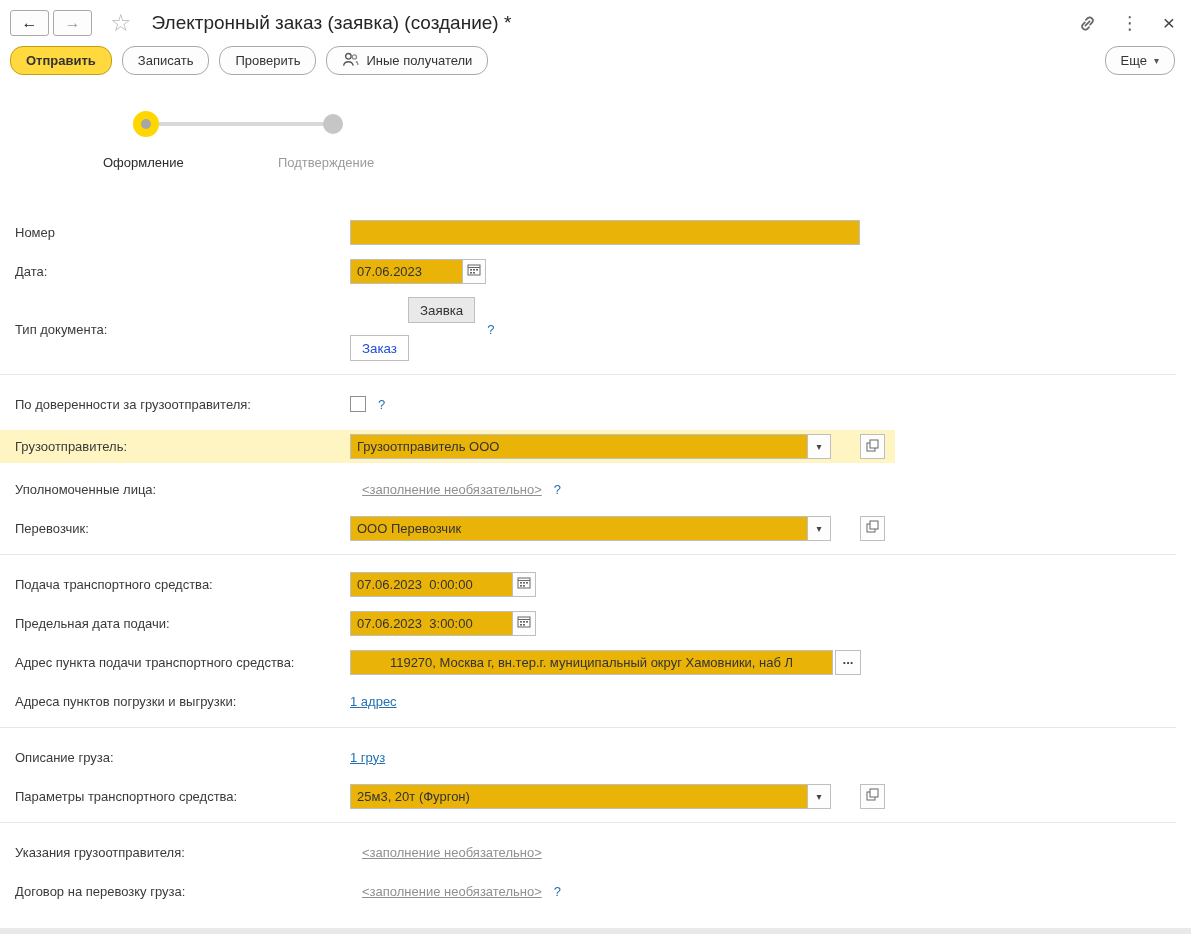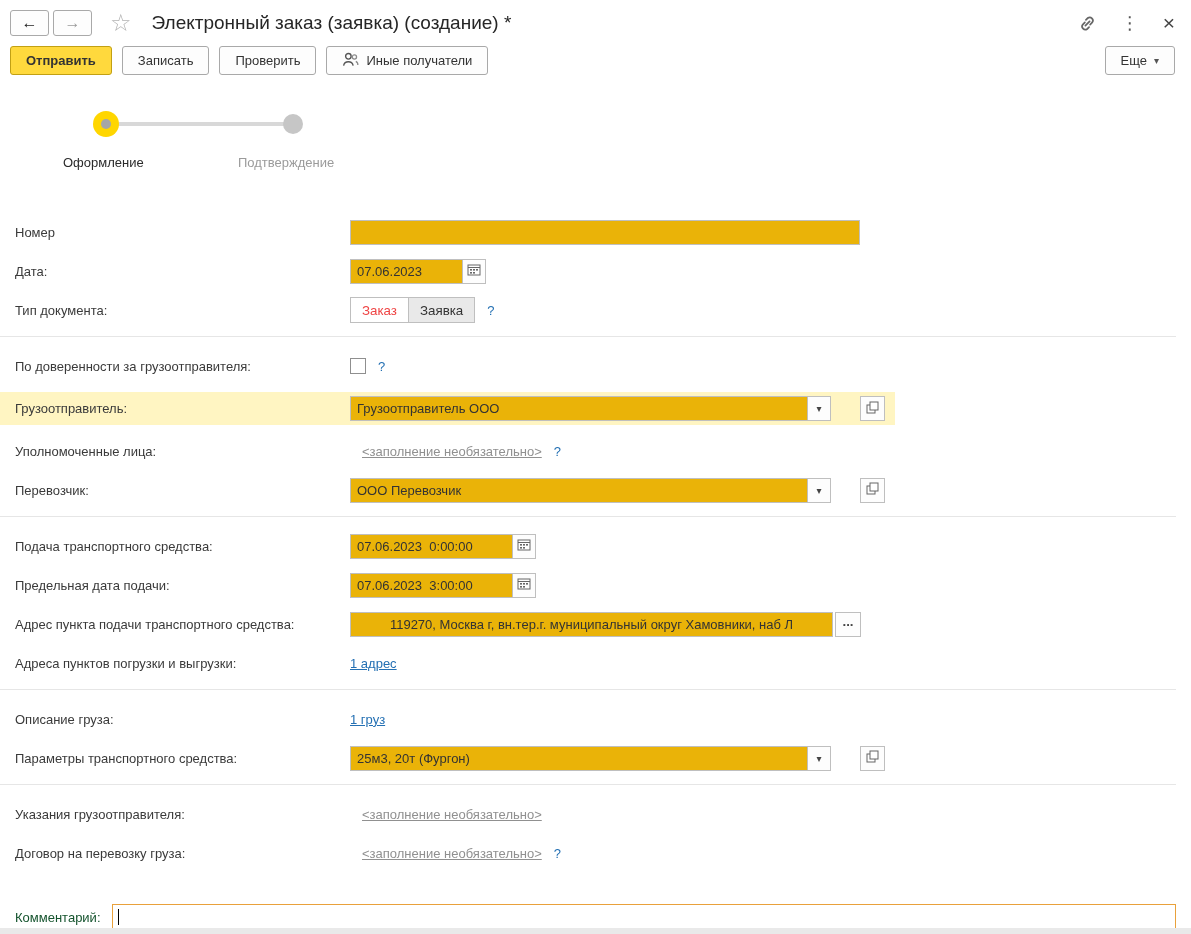--- a/index.html
+++ b/index.html
@@ -27,30 +27,30 @@
   .star { margin-left: 18px; color: #b3b3b3; font-size: 24px; line-height: 1; cursor: pointer; }
   .title { margin-left: 20px; font-size: 19px; font-weight: normal; color: #262626; white-space: nowrap; }
   .header-right { margin-left: auto; display: flex; align-items: center; gap: 24px; }
   .hicon { color: #555; cursor: pointer; display: inline-flex; align-items: center; }
   .hicon.kebab { font-size: 18px; }
   .hicon.close { font-size: 21px; color: #444; }
 
   
   .toolbar { display: flex; align-items: center; padding: 4px 16px 10px 10px; gap: 10px; }
   .btn {
-    height: 29px; padding: 12px 15px; border: 1px solid #a9a9a9; border-radius: 3px;
+    height: 29px; padding: 12px 15px; border: 1px solid #a9a9a9; border-radius: 13px;
     background: #fdfdfd; font-size: 13px; color: #333;
     display: inline-flex; align-items: center; gap: 7px; white-space: nowrap;
   }
   .btn-primary { background: #FFD93D; border-color: #C2A014; font-weight: bold; }
   .btn-more { margin-left: auto; }
   .btn-more .dd { font-size: 10px; color: #555; }
 
   
-  .wizard { position: relative; height: 92px; margin-top: 16px; }
+  .wizard { position: relative; height: 92px; margin-top: 16px; margin-left: 40px; }
   .wizard-line { position: absolute; left: 107px; top: 21px; width: 187px; height: 4px; background: #d8d8d8; }
   .step1-circle { position: absolute; left: 93px; top: 10px; width: 26px; height: 26px; border-radius: 50%; background: #FFD600; cursor: pointer; }
   .step1-circle::after { content: ""; position: absolute; left: 8px; top: 8px; width: 10px; height: 10px; border-radius: 50%; background: #a6a6a6; }
   .step2-circle { position: absolute; left: 283px; top: 13px; width: 20px; height: 20px; border-radius: 50%; background: #c6c6c6; cursor: pointer; }
   .step-label-1 { position: absolute; left: 63px; top: 54px; color: #2b2b2b; }
   .step-label-2 { position: absolute; left: 238px; top: 54px; color: #9b9b9b; }
 
   
   .form { padding: 26px 15px 0 15px; }
   .row { display: flex; align-items: center; margin-bottom: 13px; min-height: 26px; width: max-content; }
@@ -76,21 +76,21 @@
   }
   .dots-btn {
     width: 26px; height: 25px; border: 1px solid #bfbfbf; margin-left: 2px;
     background: #fdfdfd; font-weight: bold; color: #444; padding: 0 0 6px 0;
   }
   .combo { display: flex; align-items: center; gap: 23px; }
 
   .toggle { display: flex; }
   .tbtn { height: 26px; padding: 0 11px; border: 1px solid #bfbfbf; background: #e9e9e9; color: #333; }
   .tbtn + .tbtn { margin-left: -1px; }
-  .tbtn.selected { background: #ffffff; color: #ef4444; }
+  .tbtn.selected { background: #ffffff; color: #1d4ed8; margin-top: 38px; }
 
   .checkbox { width: 16px; height: 16px; border: 1px solid #8f8f8f; background: #fff; display: inline-block; cursor: pointer; }
 
   .help { color: #2470B3; margin-left: 12px; cursor: pointer; }
   .link-blue { color: #2470B3; text-decoration: underline; cursor: pointer; }
   .link-gray { color: #909090; text-decoration: underline; cursor: pointer; margin-left: 12px; }
 
   .row-highlight { background: #FFF5C2; margin-left: -15px; padding: 4px 10px 4px 15px; }
 
   .sep { border: none; border-top: 1px solid #e6e6e6; height: 0; margin: 6px 0 16px -15px; width: 1176px; }

